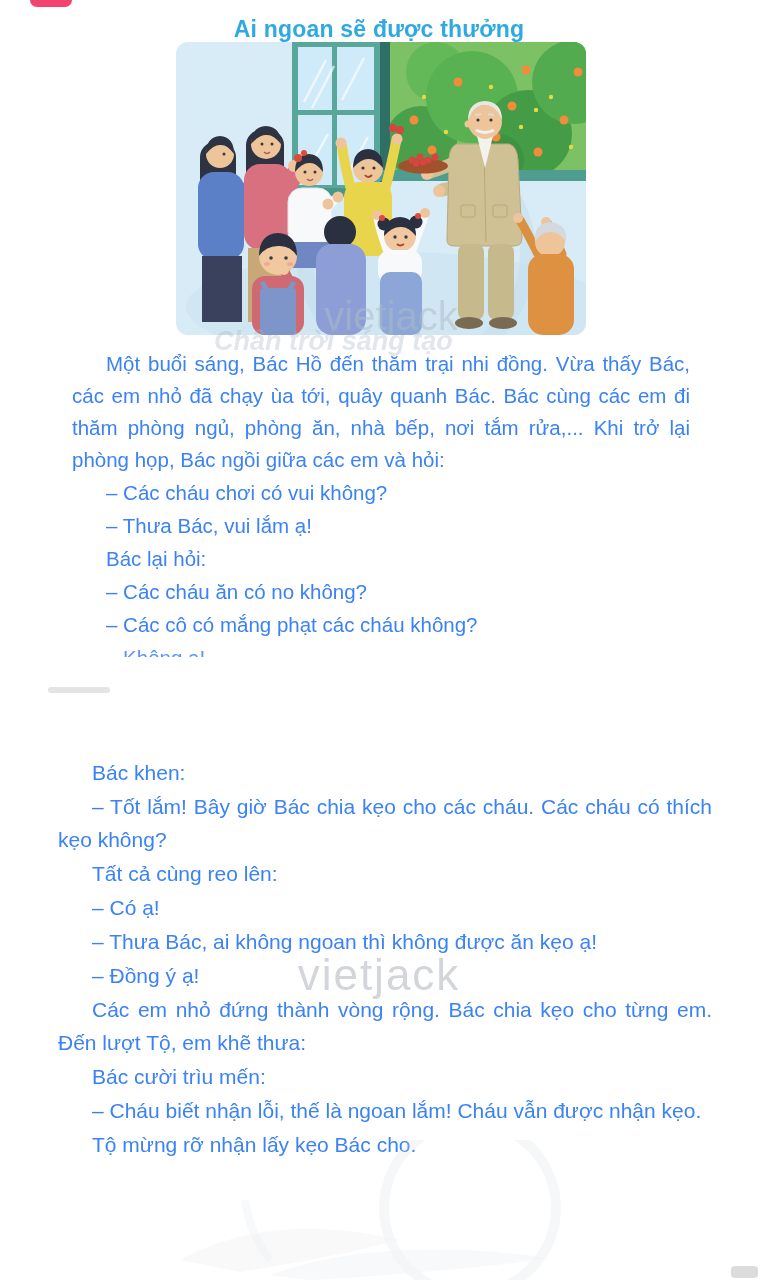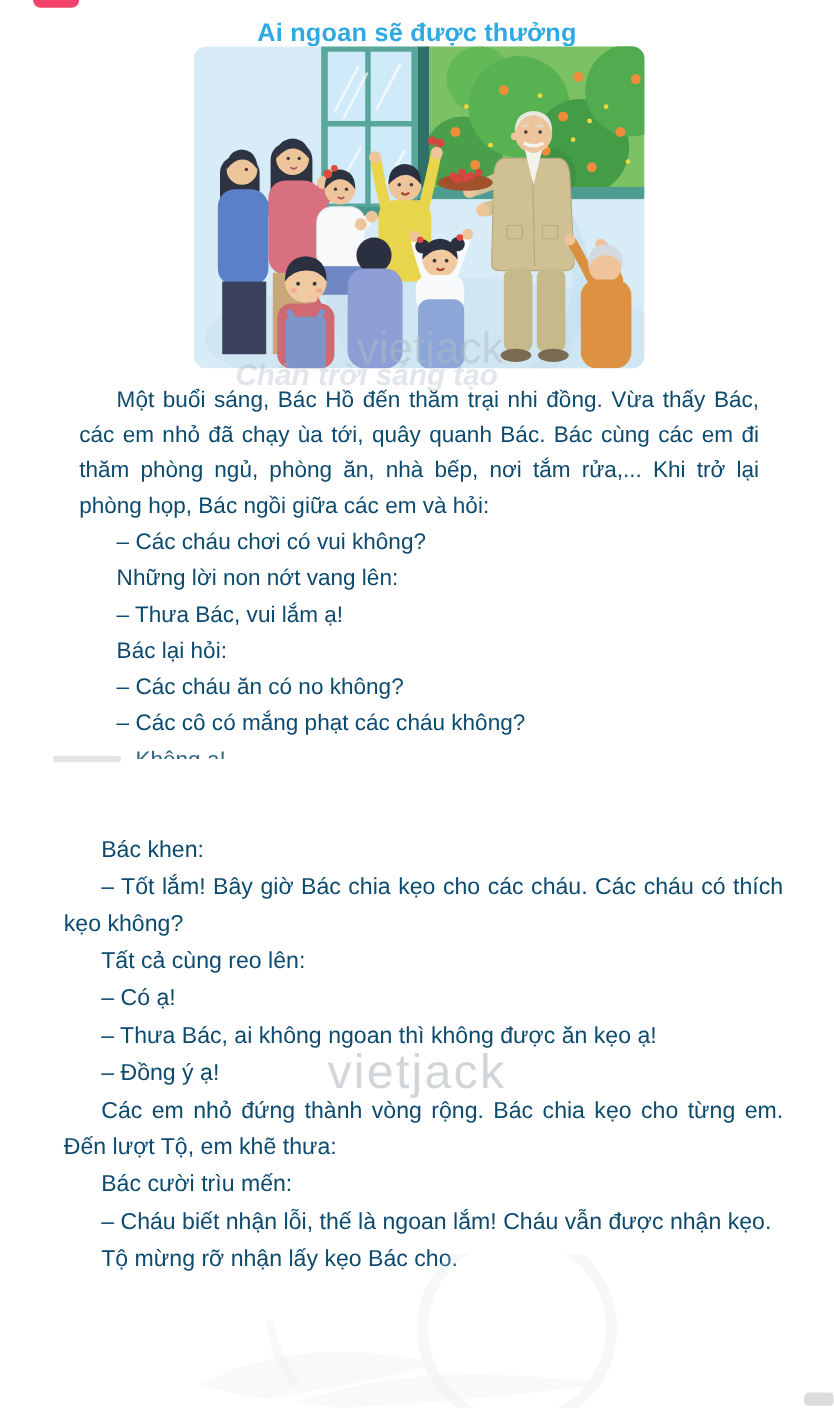--- a/index.html
+++ b/index.html
@@ -18,21 +18,21 @@
   .illustration{
     position:absolute;left:176px;top:42px;width:410px;height:293px;
     border-radius:12px;overflow:hidden;
   }
   .illustration svg{display:block;width:100%;height:100%;}
   .script-watermark{
     position:absolute;left:214px;top:326px;width:360px;
     font-size:27px;font-style:italic;font-weight:bold;
     color:rgba(168,180,190,0.33);white-space:nowrap;pointer-events:none;
   }
-  .story{position:absolute;color:#0c4a6e;}
+  .story{position:absolute;color:#3b82f6;}
   .story-block-1{left:72px;top:348px;width:618px;font-size:20.5px;line-height:32px;}
   .story-block-2{left:58px;top:724px;width:654px;font-size:21px;line-height:33px;margin-top:32px;}
   .story p{margin:0 0 1px 0;}
   .story .para{text-align:justify;text-indent:34px;}
   .story .line{text-indent:34px;}
   .story .clipped{height:15px;overflow:hidden;opacity:.85;}
   .author-line{
     text-align:right;padding-right:72px;margin-top:10px !important;
     font-size:19px;color:#3a3a3a;
   }
@@ -259,21 +259,20 @@
 
       <text x="215" y="288" font-size="40" fill="#aebcc6" opacity="0.5" text-anchor="middle" font-family="Liberation Sans, sans-serif">vietjack</text>
     </svg>
   </div>
 
   <div class="script-watermark">Chân trời sáng tạo</div>
 
   <div class="story story-block-1">
       <p class="para">Một buổi sáng, Bác Hồ đến thăm trại nhi đồng. Vừa thấy Bác, các em nhỏ đã chạy ùa tới, quây quanh Bác. Bác cùng các em đi thăm phòng ngủ, phòng ăn, nhà bếp, nơi tắm rửa,... Khi trở lại phòng họp, Bác ngồi giữa các em và hỏi:</p>
       <p class="line">– Các cháu chơi có vui không?</p>
-      <p class="line">Những lời non nớt vang lên:</p>
       <p class="line">– Thưa Bác, vui lắm ạ!</p>
       <p class="line">Bác lại hỏi:</p>
       <p class="line">– Các cháu ăn có no không?</p>
       <p class="line">– Các cô có mắng phạt các cháu không?</p>
       <p class="line clipped">– Không ạ!</p>
     </div>
 
   <div class="page-dash"></div>
 
   <div class="story story-block-2">

